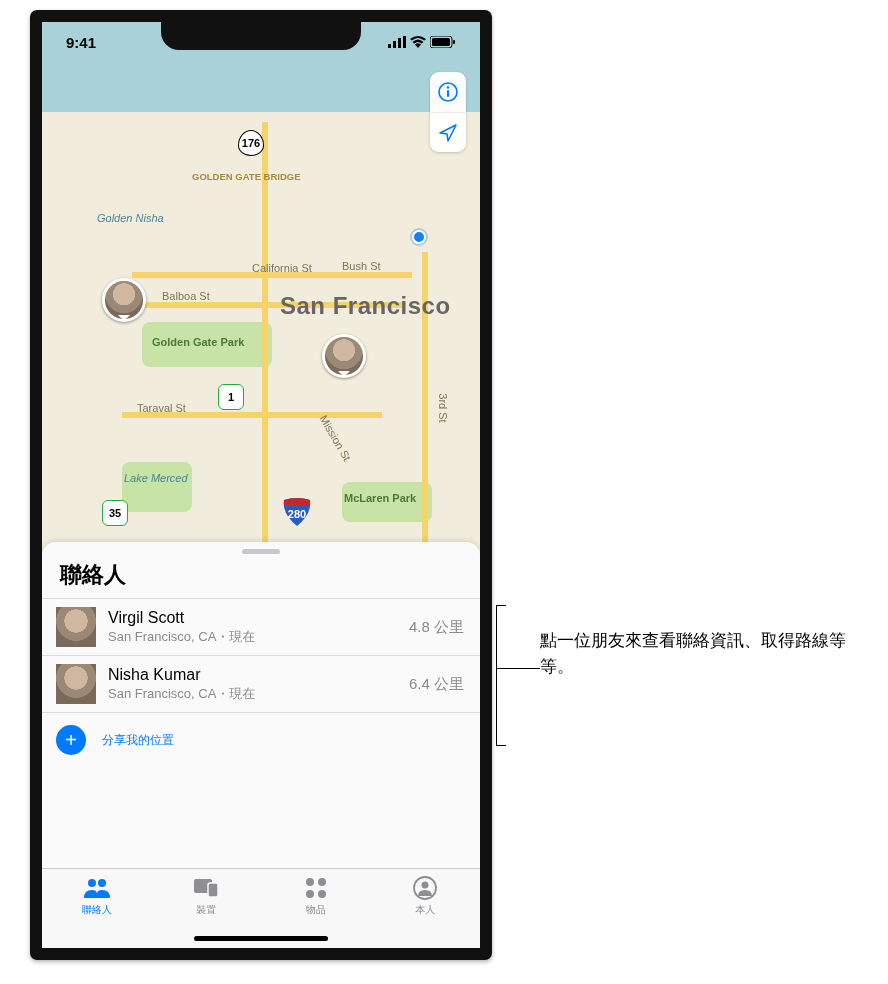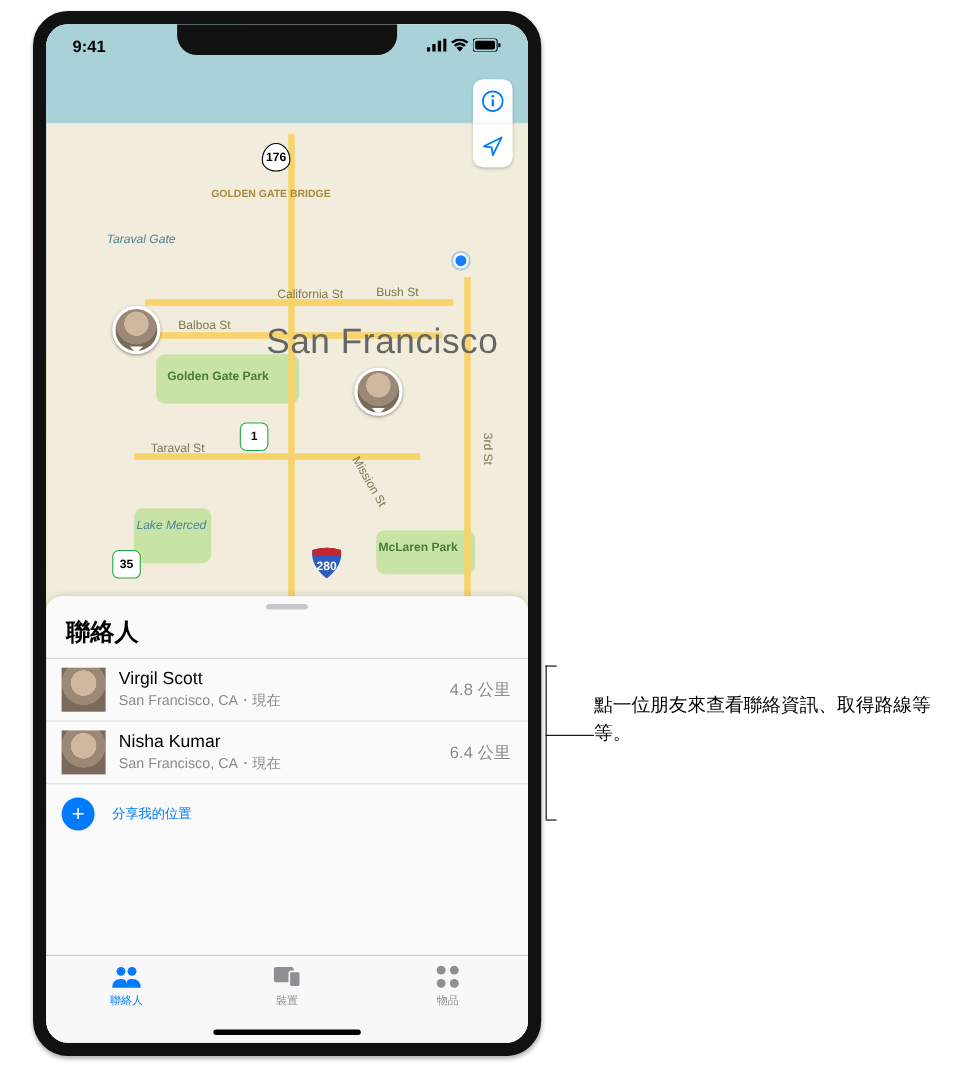--- a/index.html
+++ b/index.html
@@ -10,21 +10,21 @@
     height: 984px;
     position: relative;
   }
   .phone-frame {
     position: absolute;
     left: 30px;
     top: 10px;
     width: 462px;
     height: 950px;
     border: 12px solid #111;
-    border-radius: 32px;
+    border-radius: 7px;
     background: #fff;
     overflow: hidden;
     box-shadow: 0 2px 4px rgba(0,0,0,0.3);
   }
   .notch {
     position: absolute;
     top: 0; left: 50%;
     transform: translateX(-50%);
     width: 200px; height: 28px;
     background: #111;
@@ -55,21 +55,21 @@
   }
   .water { position:absolute; background:#a8d1d8; }
   .w1 { left:0; top:0; width:180px; height:300px; border-bottom-right-radius:80% 60%; }
   .w2 { left:0; top:0; width:440px; height:100px; }
   .land { position:absolute; left:0; top:90px; right:0; bottom:0;
           background:#f1ecdc; }
   .park { position:absolute; background:#c7e3a6; border-radius:8px; }
   .road { position:absolute; background:#f6d36b; height:6px; }
   .road.v { width:6px; height:auto; }
   .map-label { position:absolute; font-size:11px; color:#7d7752; white-space:nowrap; }
-  .map-label.big { font-size:32px; color:#666; font-weight:400; letter-spacing:0.5px; }
+  .map-label.big { font-size:24px; color:#666; font-weight:700; letter-spacing:0.5px;margin-left:38px; }
   .map-label.bridge { color:#a88a3a; font-weight:600; font-size:9.5px; text-align:left; line-height:1.1;}
   .shield { position:absolute; width:26px; height:26px; border-radius:6px;
             border:1.5px solid #2a4; background:#fff; color:#000;
             display:flex; align-items:center; justify-content:center;
             font-size:11px; font-weight:700;}
   .shield.interstate { border:none; background:none; width:30px; height:30px;}
   .shield.interstate svg { width:30px; height:30px; }
   .avatar-pin {
     position:absolute; width:44px; height:44px; border-radius:50%;
     border:3px solid #fff; background:#bca; box-shadow:0 1px 3px rgba(0,0,0,.4);
@@ -178,21 +178,21 @@
     <div class="park" style="left:80px; top:440px; width:70px; height:50px;"></div>
     <div class="park" style="left:300px; top:460px; width:90px; height:40px;"></div>
     <div class="road" style="left:90px; top:250px; width:280px;"></div>
     <div class="road" style="left:90px; top:280px; width:270px;"></div>
     <div class="road" style="left:80px; top:390px; width:260px;"></div>
     <div class="road v" style="left:220px; top:100px; height:420px;"></div>
     <div class="road v" style="left:380px; top:230px; height:290px;"></div>
 
     <div class="map-label big" style="left:200px; top:270px;">San Francisco</div>
     <div class="map-label bridge" style="left:150px; top:150px;">GOLDEN GATE BRIDGE</div>
-    <div class="map-label" style="left:55px; top:190px; color:#4b8696; font-style:italic;">Taraval Gate</div>
+    <div class="map-label" style="left:55px; top:190px; color:#4b8696; font-style:italic;">Golden Nisha</div>
     <div class="map-label" style="left:210px; top:240px;">California St</div>
     <div class="map-label" style="left:300px; top:238px;text-align:right;">Bush St</div>
     <div class="map-label" style="left:120px; top:268px;">Balboa St</div>
     <div class="map-label" style="left:110px; top:314px; color:#4a7a3a; font-weight:600;">Golden Gate Park</div>
     <div class="map-label" style="left:95px; top:380px;">Taraval St</div>
     <div class="map-label" style="left:268px; top:410px; transform:rotate(60deg);">Mission St</div>
     <div class="map-label" style="left:386px; top:380px; transform:rotate(90deg);">3rd St</div>
     <div class="map-label" style="left:82px; top:450px; color:#4b8696; font-style:italic;">Lake Merced</div>
     <div class="map-label" style="left:302px; top:470px; color:#4a7a3a; font-weight:600;">McLaren Park</div>
 
@@ -287,20 +287,30 @@
       <div class="ticon">
         <svg width="24" height="24" viewBox="0 0 24 24">
             <circle cx="6" cy="6" r="4" fill="#8e8e93"></circle>
             <circle cx="18" cy="6" r="4" fill="#8e8e93"></circle>
             <circle cx="6" cy="18" r="4" fill="#8e8e93"></circle>
             <circle cx="18" cy="18" r="4" fill="#8e8e93"></circle>
           </svg>
       </div>
       <div class="tlabel">物品</div>
     </div>
+    <div class="tab">
+      <div class="ticon">
+        <svg width="24" height="24" viewBox="0 0 24 24">
+            <circle cx="12" cy="12" r="11" fill="none" stroke="#8e8e93" stroke-width="1.8"></circle>
+            <circle cx="12" cy="9" r="3.5" fill="#8e8e93"></circle>
+            <path d="M5 20 Q5 14 12 14 Q19 14 19 20" fill="#8e8e93"></path>
+          </svg>
+      </div>
+      <div class="tlabel">本人</div>
+    </div>
   </div>
 
   <div class="home-ind"></div>
 </div>
 
 <div class="callout-line"></div>
 <div class="callout-tick1"></div>
 <div class="callout-tick2"></div>
 <div class="callout-lead"></div>
 <div class="callout">點一位朋友來查看聯絡資訊、取得路線等等。</div>

